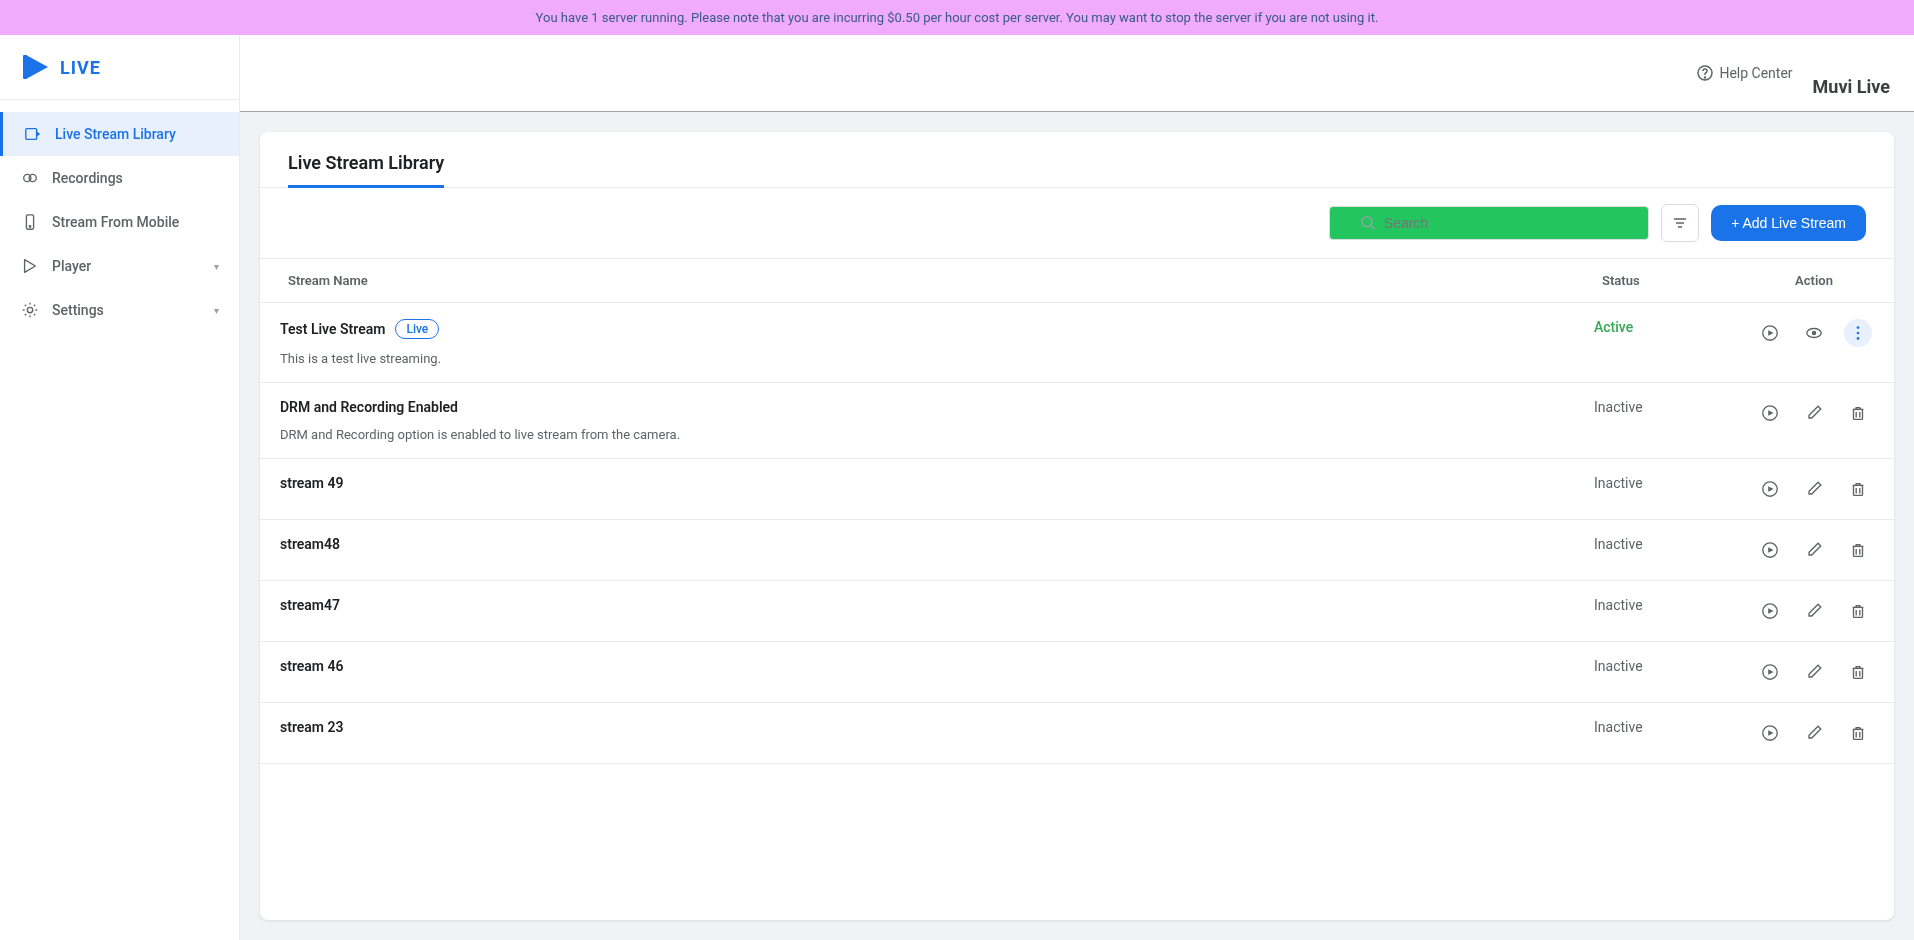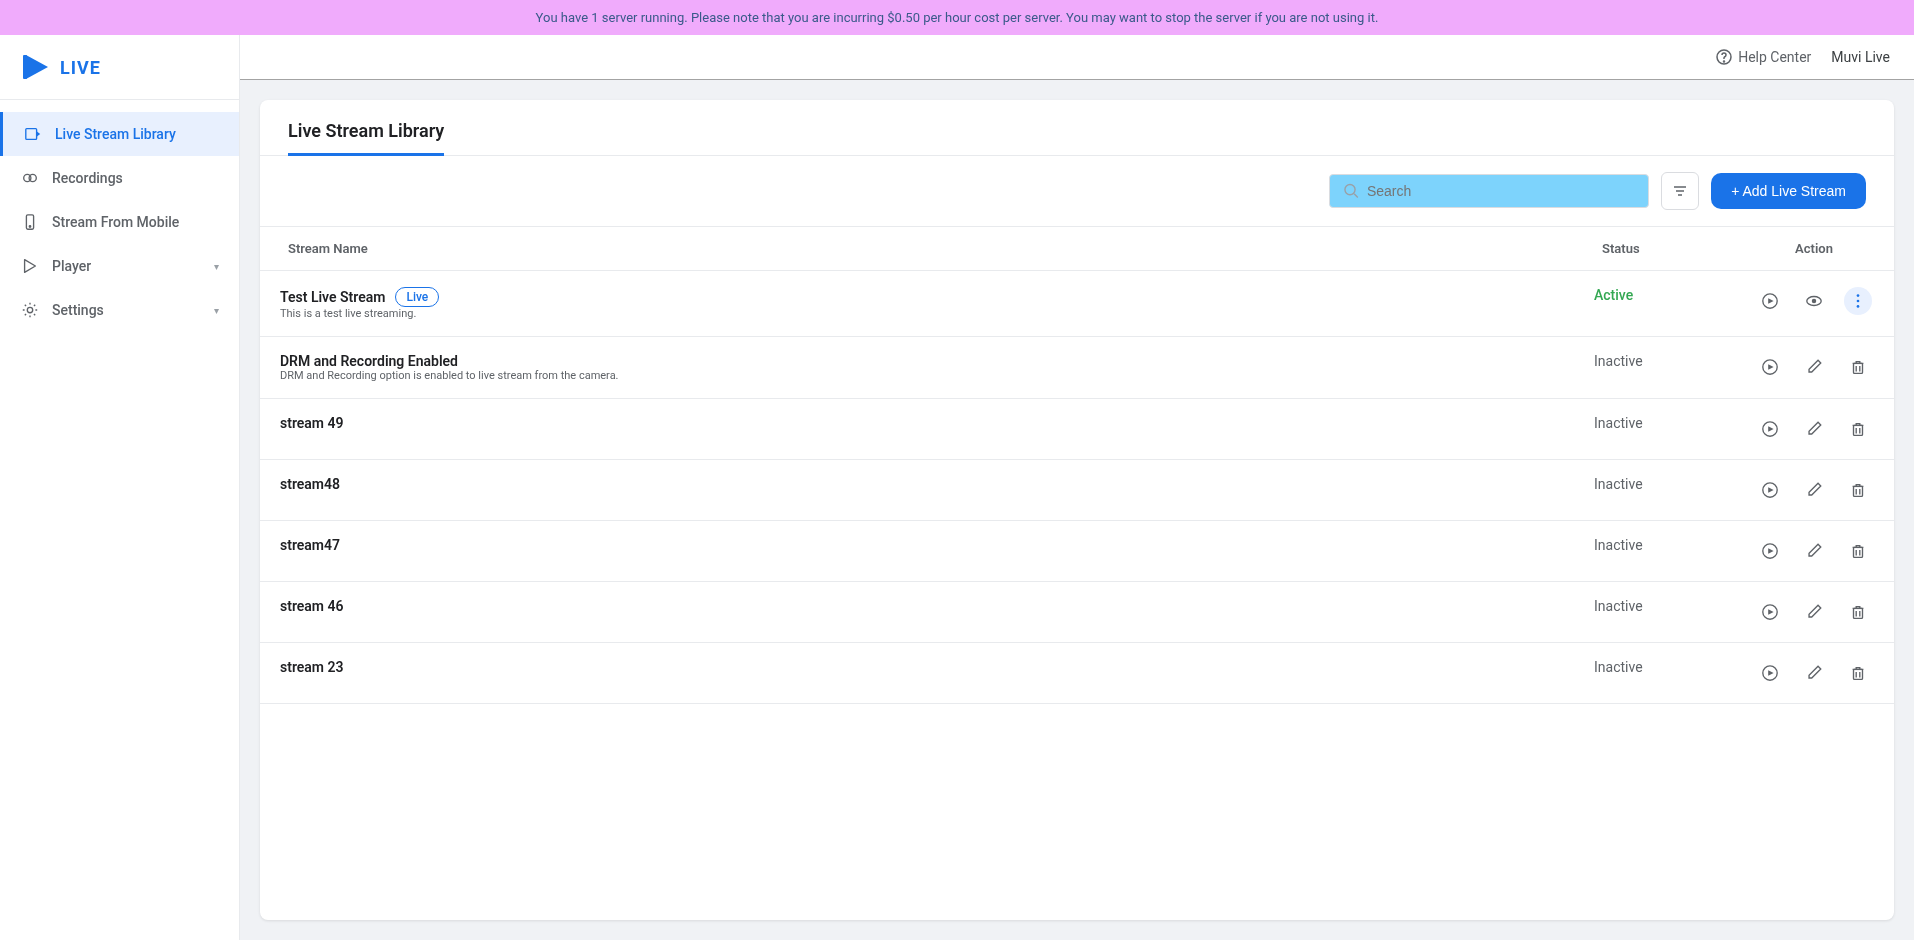--- a/index.html
+++ b/index.html
@@ -116,24 +116,25 @@
     .top-bar-help {
       display: flex;
       align-items: center;
       gap: 6px;
       color: #5f6368;
       font-size: 14px;
       cursor: pointer;
     }
 
     .top-bar-user {
-      font-size: 14px;
+      font-size: 18px;
       color: #3c4043;
-      font-weight: 400;
+      font-weight: 700;
       cursor: pointer;
+      margin-top: 27px;
     }
 
     
     .panel {
       margin: 20px;
       background: #fff;
       border-radius: 8px;
       box-shadow: 0 1px 3px rgba(0,0,0,0.1);
       overflow: hidden;
       flex: 1;
@@ -165,24 +166,24 @@
       gap: 12px;
       border-bottom: 1px solid #e8eaed;
       flex-shrink: 0;
     }
 
     .search-box {
       display: flex;
       align-items: center;
       border: 1px solid #dadce0;
       border-radius: 4px;
-      padding: 8px 14px;
+      padding: 8px 31px;
       gap: 8px;
       width: 320px;
-      background: #7dd3fc;
+      background: #22c55e;
     }
 
     .search-box input {
       border: none;
       outline: none;
       font-size: 14px;
       color: #3c4043;
       width: 100%;
       background: transparent;
     }
@@ -264,22 +265,22 @@
       border: 1px solid #1a73e8;
       color: #1a73e8;
       border-radius: 12px;
       padding: 2px 10px;
       font-size: 12px;
       font-weight: 500;
     }
 
     .stream-desc {
       color: #5f6368;
-      font-size: 11px;
-      margin-top: 0;
+      font-size: 13px;
+      margin-top: 12px;
       font-weight: 400;
     }
 
     .status-active { color: #34a853; font-weight: 500; }
     .status-inactive { color: #5f6368; }
 
     .action-icons {
       display: flex;
       align-items: center;
       justify-content: center;

